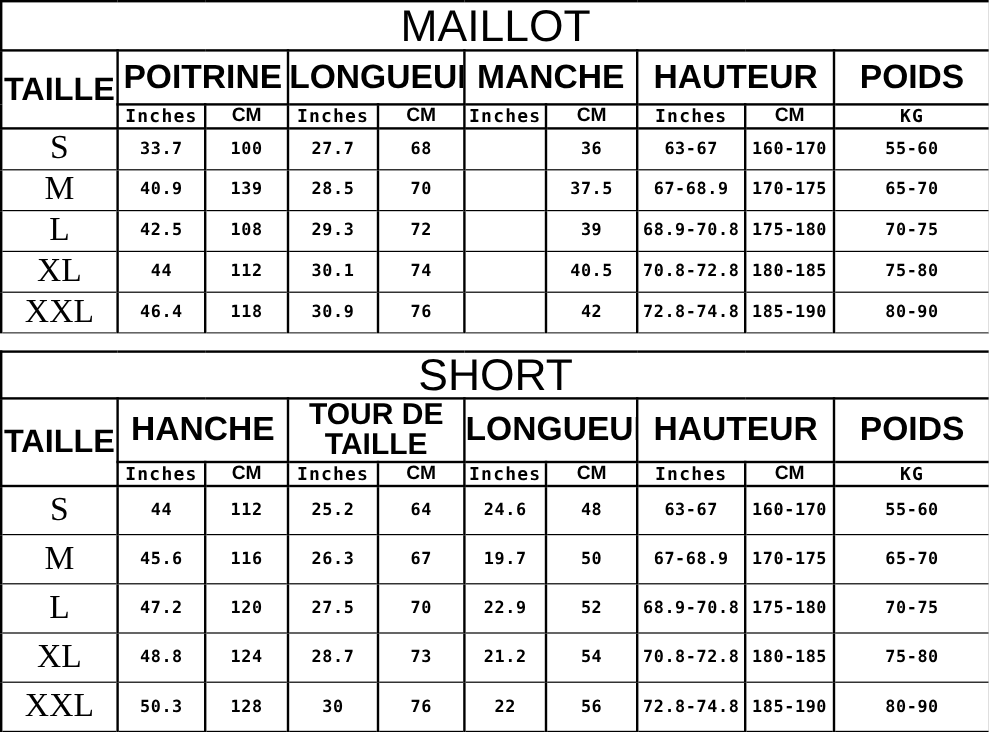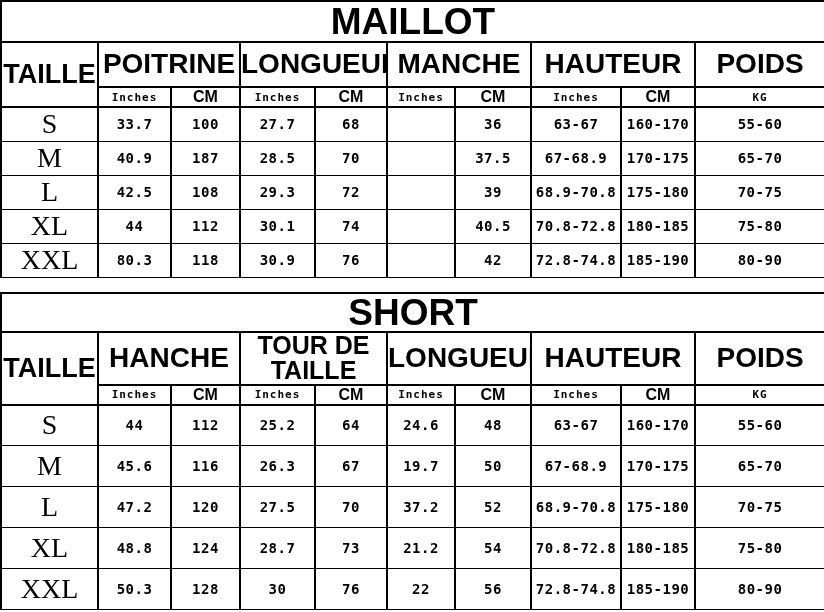--- a/index.html
+++ b/index.html
@@ -18,21 +18,21 @@
   table.size-table td {
     border: 2px solid #000;
     text-align: center;
     vertical-align: middle;
     padding: 0;
     overflow: hidden;
     white-space: nowrap;
   }
   td.t-title {
     font-size: 37px;
-    font-weight: bold;
+    font-weight: normal;
     line-height: 1;
     letter-spacing: 0px;
   }
   tr.title-row   { height: 41px; }
   tr.hdr-row     { height: 45px; }
   tr.sub-row     { height: 20px; }
   table.m tr.data-row { height: 34px; }
   table.s tr.data-row { height: 41px; }
   table.s tr.title-row { height: 27px; margin-left: 36px; }
   table.s tr.sub-row { height: 19px; }
@@ -45,21 +45,21 @@
     font-size: 28px;
     font-weight: bold;
     line-height: 1.02;
     white-space: normal !important;
     padding: 0 2px;
   }
   td.grp-sm { font-size: 25px; }
   td.u-in, td.u-kg {
     font-family: "DejaVu Sans Mono", "Liberation Mono", monospace;
     font-weight: bold;
-    font-size: 11px;
+    font-size: 15px;
     letter-spacing: 1px;
     border-radius: 11px;
   }
   td.u-cm {
     font-size: 16px;
     font-weight: bold;
   }
   tr.data-row td {
     border-top-width: 1px;
     border-bottom-width: 1px;
@@ -126,21 +126,21 @@
       <td class="val">68</td>
       <td class="val"></td>
       <td class="val">36</td>
       <td class="val">63-67</td>
       <td class="val">160-170</td>
       <td class="val">55-60</td>
     </tr>
     <tr class="data-row">
       <td class="size">M</td>
       <td class="val">40.9</td>
-      <td class="val">187</td>
+      <td class="val">139</td>
       <td class="val">28.5</td>
       <td class="val">70</td>
       <td class="val"></td>
       <td class="val">37.5</td>
       <td class="val">67-68.9</td>
       <td class="val">170-175</td>
       <td class="val">65-70</td>
     </tr>
     <tr class="data-row">
       <td class="size">L</td>
@@ -161,21 +161,21 @@
       <td class="val">30.1</td>
       <td class="val">74</td>
       <td class="val"></td>
       <td class="val">40.5</td>
       <td class="val">70.8-72.8</td>
       <td class="val">180-185</td>
       <td class="val">75-80</td>
     </tr>
     <tr class="data-row">
       <td class="size">XXL</td>
-      <td class="val">80.3</td>
+      <td class="val">46.4</td>
       <td class="val">118</td>
       <td class="val">30.9</td>
       <td class="val">76</td>
       <td class="val"></td>
       <td class="val">42</td>
       <td class="val">72.8-74.8</td>
       <td class="val">185-190</td>
       <td class="val">80-90</td>
     </tr>
   </tbody>
@@ -242,21 +242,21 @@
       <td class="val">67-68.9</td>
       <td class="val">170-175</td>
       <td class="val">65-70</td>
     </tr>
     <tr class="data-row">
       <td class="size">L</td>
       <td class="val">47.2</td>
       <td class="val">120</td>
       <td class="val">27.5</td>
       <td class="val">70</td>
-      <td class="val">37.2</td>
+      <td class="val">22.9</td>
       <td class="val">52</td>
       <td class="val">68.9-70.8</td>
       <td class="val">175-180</td>
       <td class="val">70-75</td>
     </tr>
     <tr class="data-row">
       <td class="size">XL</td>
       <td class="val">48.8</td>
       <td class="val">124</td>
       <td class="val">28.7</td>

